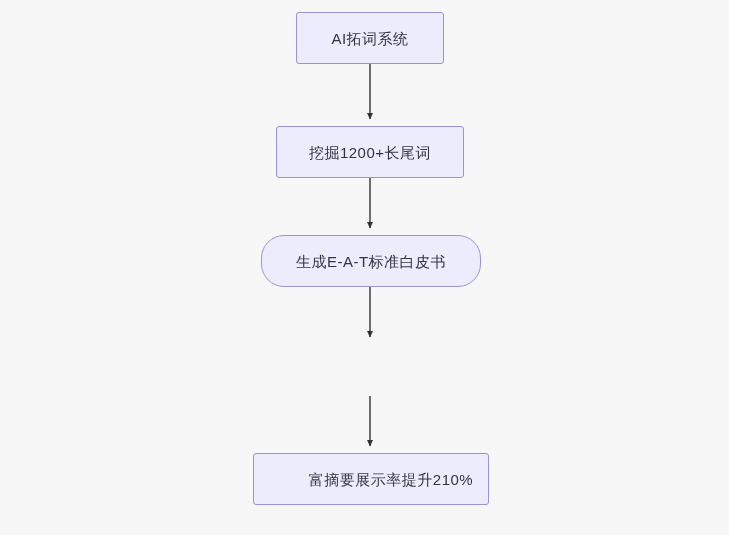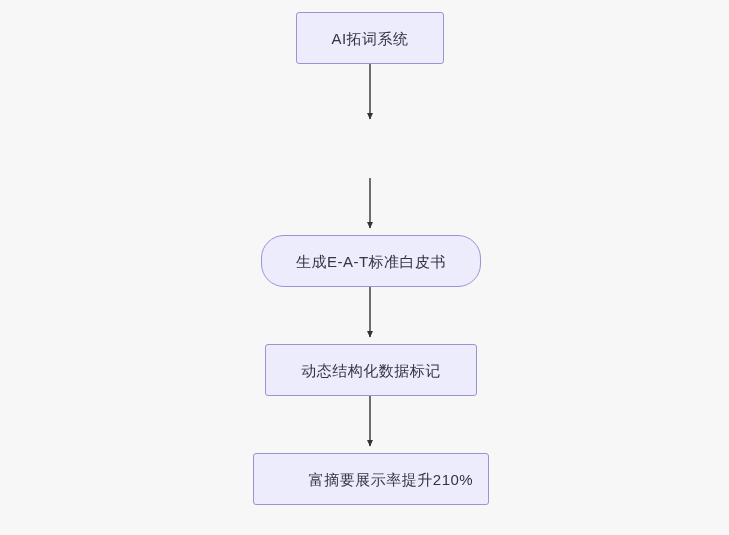--- a/index.html
+++ b/index.html
@@ -60,26 +60,26 @@
     <line x1="370" y1="64" x2="370" y2="119" stroke="#333333" stroke-width="1.4" marker-end="url(#arrowhead)"></line>
     <line x1="370" y1="178" x2="370" y2="228" stroke="#333333" stroke-width="1.4" marker-end="url(#arrowhead)"></line>
     <line x1="370" y1="287" x2="370" y2="337" stroke="#333333" stroke-width="1.4" marker-end="url(#arrowhead)"></line>
     <line x1="370" y1="396" x2="370" y2="446" stroke="#333333" stroke-width="1.4" marker-end="url(#arrowhead)"></line>
   </svg>
 
   <div class="node" style="left:296px; top:12px; width:148px; height:52px;">
     <span class="node-label">AI拓词系统</span>
   </div>
 
+  <div class="node" style="left:276px; top:126px; width:188px; height:52px;">
+    <span class="node-label">挖掘1200+长尾词</span>
+  </div>
 
   <div class="node" style="left:261px; top:235px; width:220px; height:52px;border-radius:23px;">
     <span class="node-label">生成E-A-T标准白皮书</span>
   </div>
 
-  <div class="node" style="left:265px; top:344px; width:212px; height:52px;">
-    <span class="node-label">动态结构化数据标记</span>
-  </div>
 
   <div class="node" style="left:253px; top:453px; width:236px; height:52px;padding-left:40px;">
     <span class="node-label">富摘要展示率提升210%</span>
   </div>
 
 </div>
 
 </body></html>

